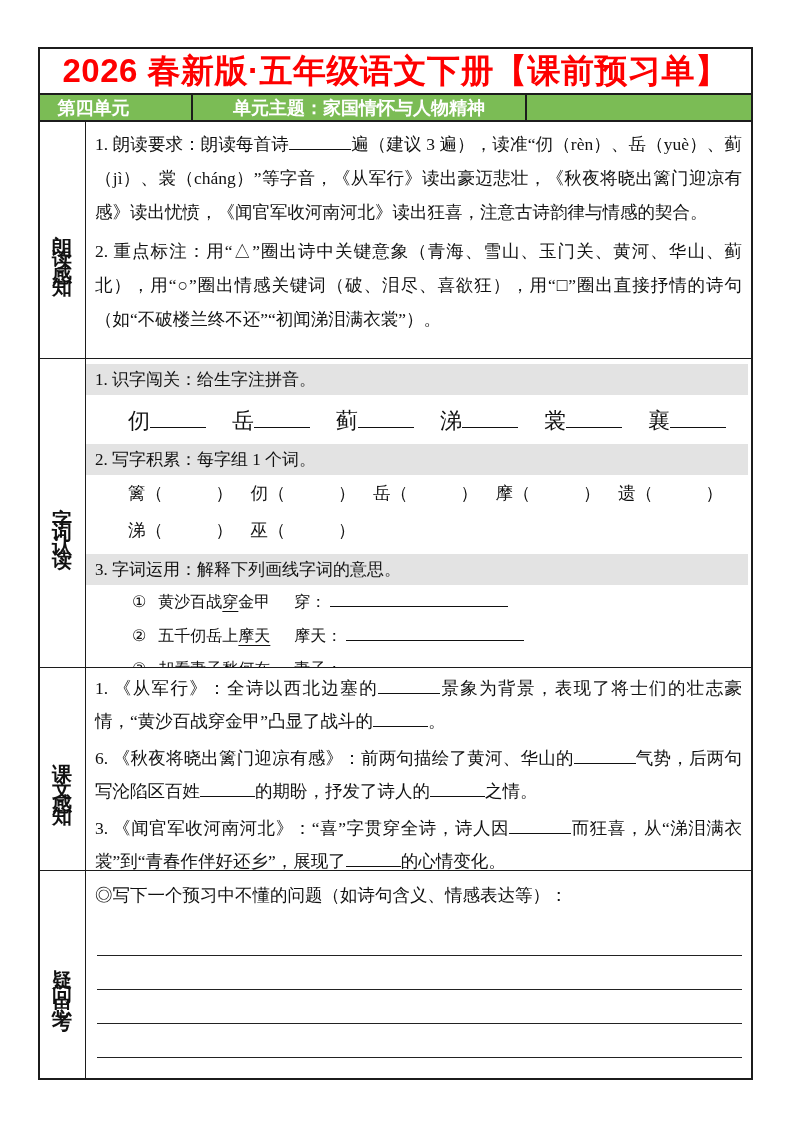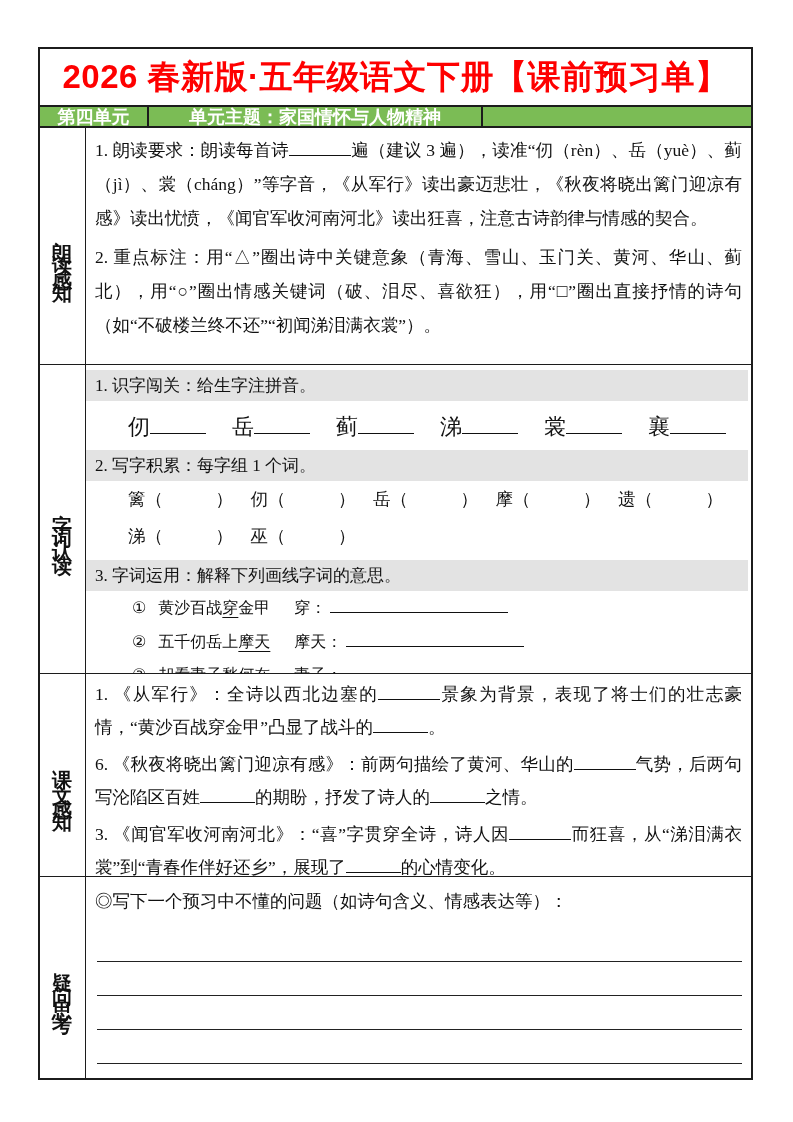--- a/index.html
+++ b/index.html
@@ -8,30 +8,30 @@
     width:793px; height:1122px; position:relative;
     font-family:"Liberation Serif", serif; color:#111;
   }
   .frame {
     position:absolute; left:38px; top:47px; width:715px; height:1033px;
     border:2.5px solid #1c1c1c; background:#fff;
     display:flex; flex-direction:column;
   }
   
   .title-bar {
-    height:56px; display:flex; align-items:center; justify-content:center;
+    height:44px; display:flex; align-items:center; justify-content:center;
     font-family:"Liberation Sans", sans-serif; font-weight:bold;
     font-size:33px; color:#fe0000; letter-spacing:0.5px; white-space:nowrap;
   }
   
   .ghead {
-    display:flex; height:23px; background:#7bbc55;
+    display:flex; height:29px; background:#7bbc55;
     border-top:2px solid #1c1c1c; border-bottom:2px solid #1c1c1c;
     font-family:"Liberation Sans", sans-serif; font-weight:bold;
-    color:#ffffff; font-size:18px;
+    color:#ffffff; font-size:18px;gap:44px;
   }
   .ghead > div { display:flex; align-items:center; justify-content:center; }
   .gcell-unit   { width:107px; }
   .gcell-theme  { width:336px; border-left:2px solid #1c1c1c; border-right:2px solid #1c1c1c; }
   .gcell-lesson { flex:1; }
   
   .trow { display:flex; overflow:hidden; }
   .trow + .trow { border-top:1.6px solid #1c1c1c; }
   .row-reading   { height:236px; }
   .row-words     { height:309px; }

